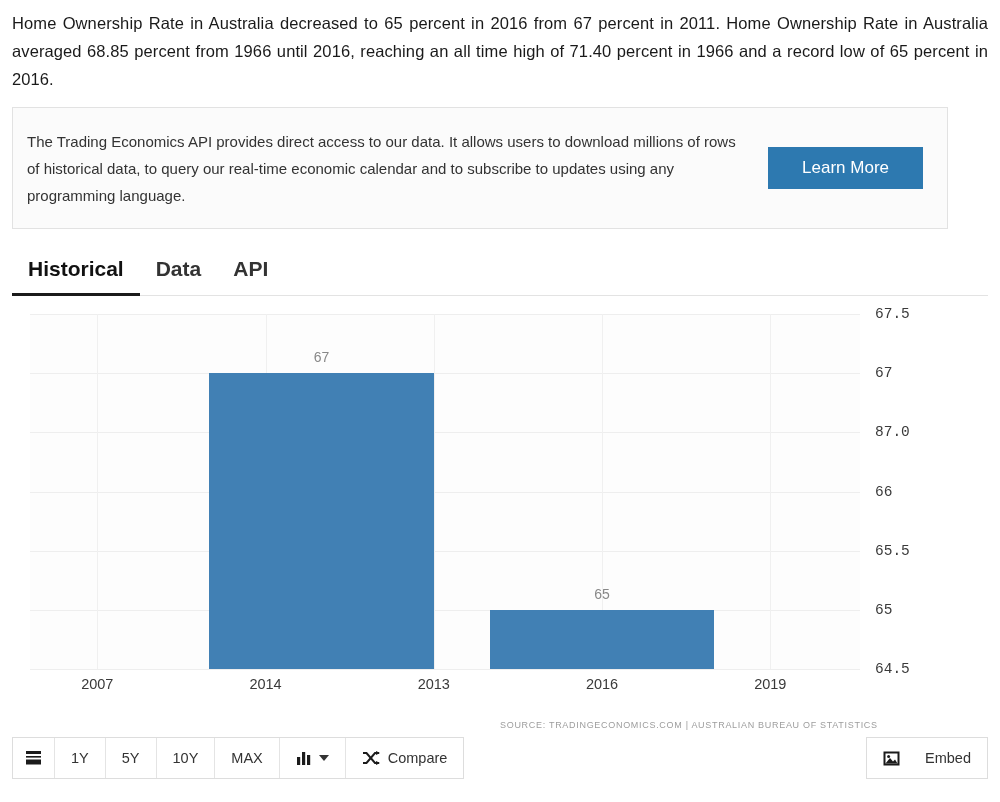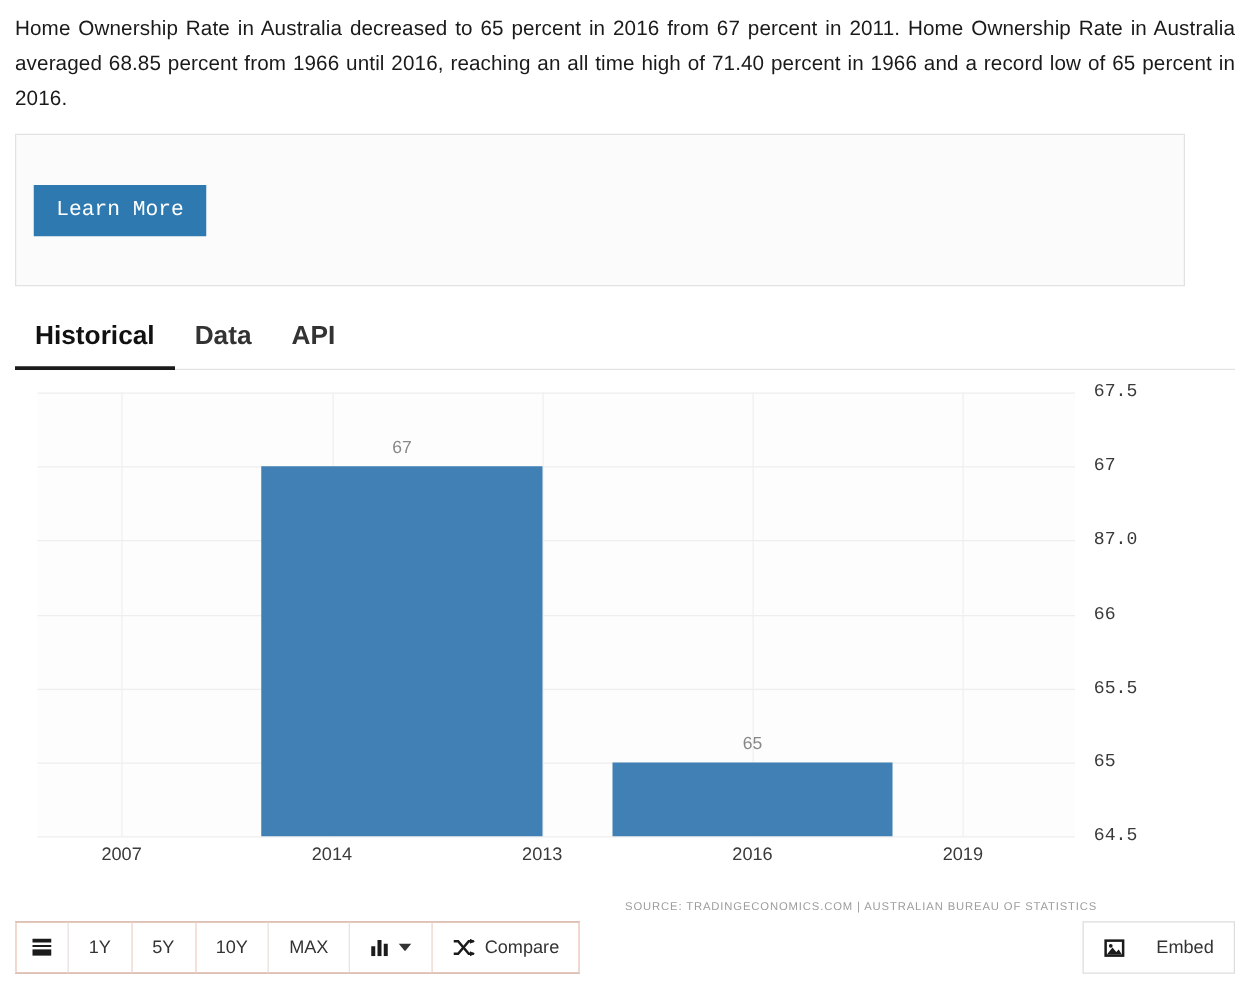--- a/index.html
+++ b/index.html
@@ -42,24 +42,24 @@
     font-size: 15px;
     line-height: 27px;
     color: #333333;
     padding-right: 18px;
   }
   #learn-more {
     flex: 0 0 auto;
     background: #2d79b0;
     color: #ffffff;
     font-size: 17px;
-    padding: 11px 18px;
+    padding: 11px 34px;
     border: none;
     cursor: pointer;
-    font-family: Liberation Mono, monospace;
+    font-family: Liberation Sans, sans-serif;
     white-space: nowrap;
   }
 
   
   #tabs {
     margin: 20px 12px 0 12px;
     border-bottom: 1px solid #e3e3e3;
     display: flex;
     align-items: flex-end;
     height: 46px;
@@ -155,21 +155,21 @@
     right: 12px;
     height: 44px;
     display: flex;
     align-items: center;
     justify-content: space-between;
   }
   #toolbar-left {
     display: flex;
     align-items: stretch;
     border: 1px solid #dddddd;
-    background: #c2410c;
+    background: #15803d;
     height: 42px;
     box-sizing: border-box;
   }
   .tb-btn {
     display: flex;
     align-items: center;
     justify-content: center;
     padding: 0 16px;
     border-right: 1px solid #e4e4e4;
     font-size: 14.5px;
@@ -205,20 +205,21 @@
   svg { display: block; }
 </style>
 </head>
 <body>
 
 <div id="intro">
   <span>Home Ownership Rate in Australia decreased to 65 percent in 2016 from 67 percent in 2011. Home Ownership Rate in Australia averaged 68.85 percent from 1966 until 2016, reaching an all time high of 71.40 percent in 1966 and a record low of 65 percent in 2016.</span>
 </div>
 
 <div id="api-panel">
+  <div id="api-text">The Trading Economics API provides direct access to our data. It allows users to download millions of rows of historical data, to query our real-time economic calendar and to subscribe to updates using any programming language.</div>
   <button id="learn-more">Learn More</button>
 </div>
 
 <div id="tabs">
   <div class="tab active">Historical</div>
   <div class="tab">Data</div>
   <div class="tab">API</div>
 </div>
 
 <div id="chart-area">

